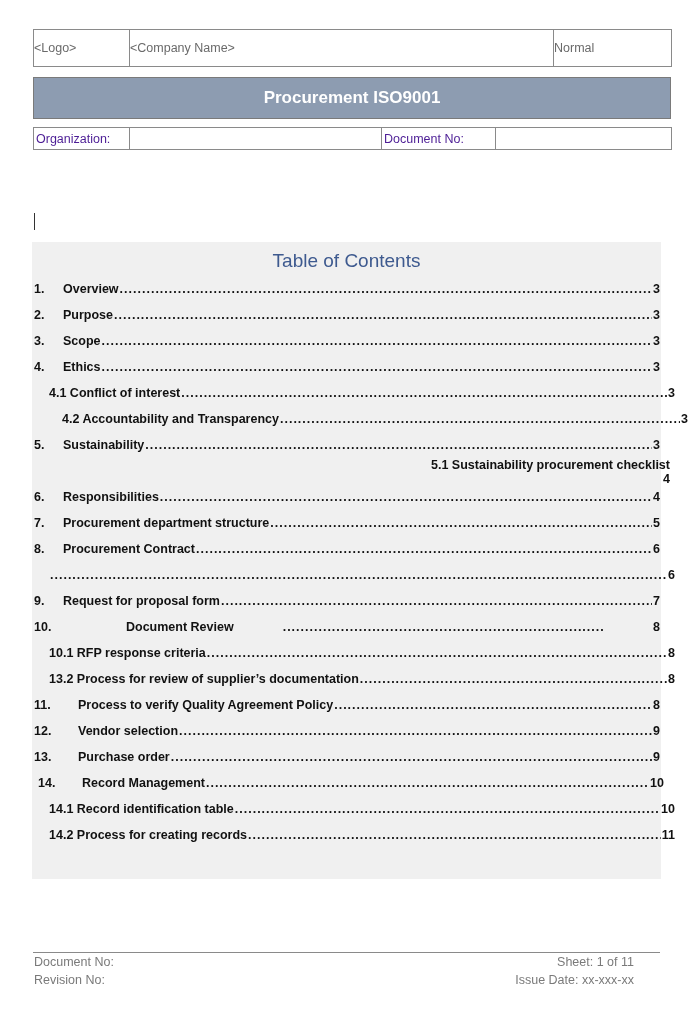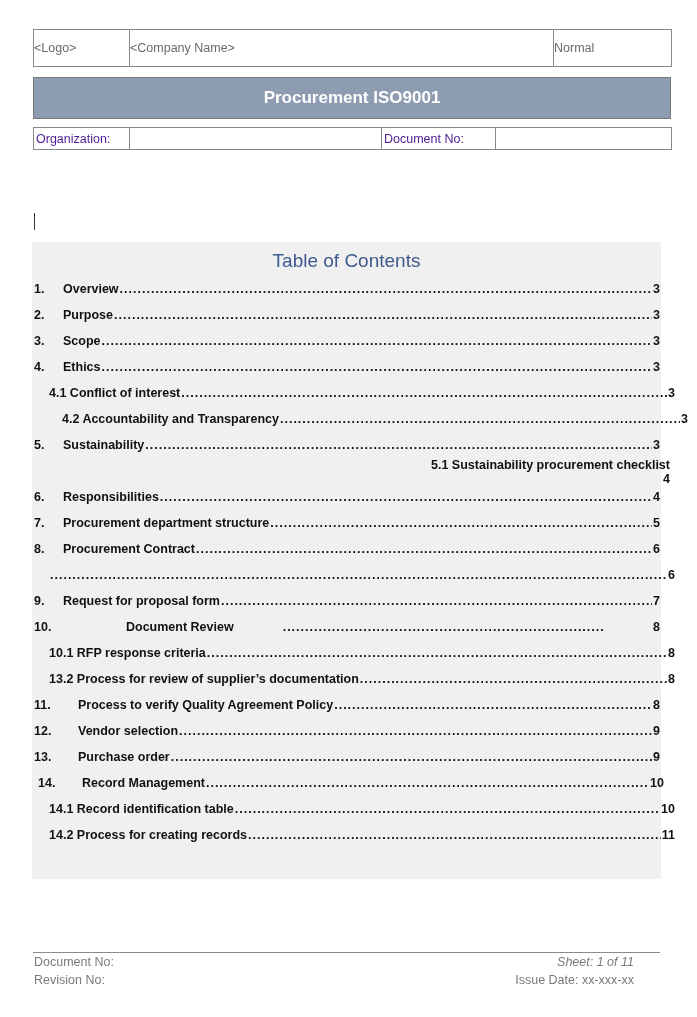--- a/index.html
+++ b/index.html
@@ -223,14 +223,14 @@
     <div class="toc-row" style="top: 580px; padding-left: 17px;">
       <span class="lbl">14.2 Process for creating records</span>
       <span class="dots">............................................................................................................................................................................................................................................................................................................</span>
       <span class="pg">11</span>
     </div>
   </div>
 
 <div class="footer-line"></div>
 <div class="foot" style="left:34px; top:955px;">Document No:</div>
 <div class="foot" style="left:34px; top:973px;">Revision No:</div>
-<div class="foot" style="right:63px; top:955px; text-align:right;font-style:italic;">Sheet: 1 of 11</div>
+<div class="foot" style="right:63px; top:955px; text-align:right;">Sheet: 1 of 11</div>
 <div class="foot" style="right:63px; top:973px; text-align:right;">Issue Date: xx-xxx-xx</div>
 
 </body></html>

